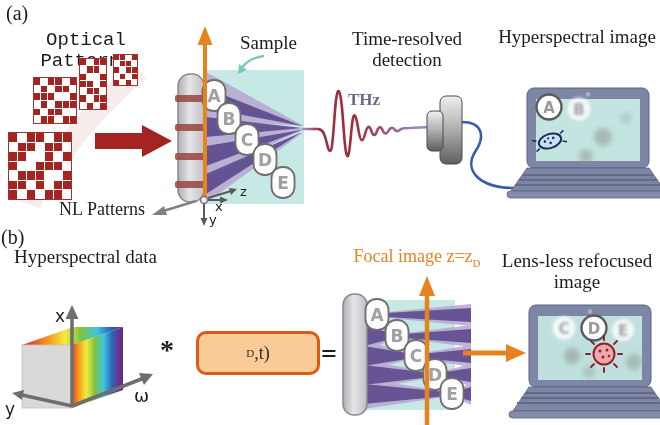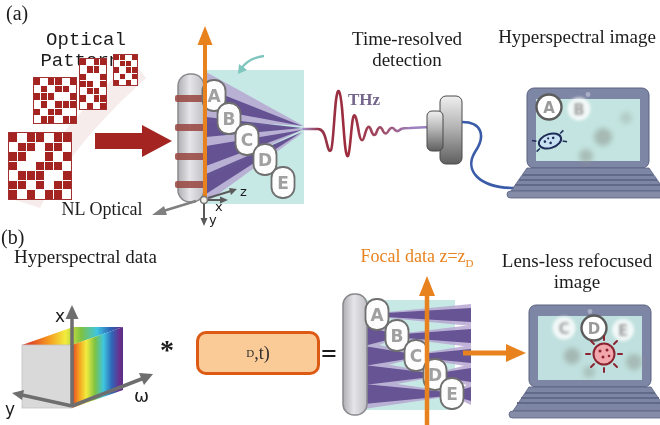--- a/index.html
+++ b/index.html
@@ -321,23 +321,24 @@
 
   <div class="abs panel-label" style="left:6px;top:2px;">(a)</div>
   <div class="abs panel-label" style="left:1px;top:226px;">(b)</div>
 
   <div class="abs heading" style="left:6px;top:30px;width:160px;font-family:Liberation Mono, monospace;">Optical Patterns</div>
   <div class="abs heading" style="left:498px;top:26px;width:158px;">Hyperspectral image</div>
   <div class="abs heading" style="left:332px;top:28px;width:150px;">Time-resolved detection</div>
   <div class="abs heading" style="left:8px;top:246px;width:155px;">Hyperspectral data</div>
   <div class="abs heading" style="left:492px;top:250px;width:170px;">Lens-less refocused image</div>
 
-  <div class="abs orange-label" style="left:328px;top:246px;width:178px;"><span>Focal data z=z</span><sub>D</sub></div>
-
-  <div class="abs heading" style="left:52px;top:199px;width:100px;font-size:18px;">NL Optical</div>
+  <div class="abs orange-label" style="left:328px;top:246px;width:178px;"><span>Focal image z=z</span><sub>D</sub></div>
+
+  <div class="abs heading" style="left:226px;top:32px;width:85px;">Sample</div>
+  <div class="abs heading" style="left:52px;top:199px;width:100px;font-size:18px;">NL Patterns</div>
   <div class="abs" style="left:348px;top:90px;font-size:17px;font-weight:bold;color:#75668c;">THz</div>
 
   <div class="abs op" style="left:160px;top:334px;">*</div>
   <div class="abs formula-box" style="left:196px;top:331px;width:118px;height:38px;">
       <sub>D</sub>
       <span>,t)</span>
   </div>
   <div class="abs op" style="left:321px;top:338px;">=</div>
 
   <div id="patterns-host">

